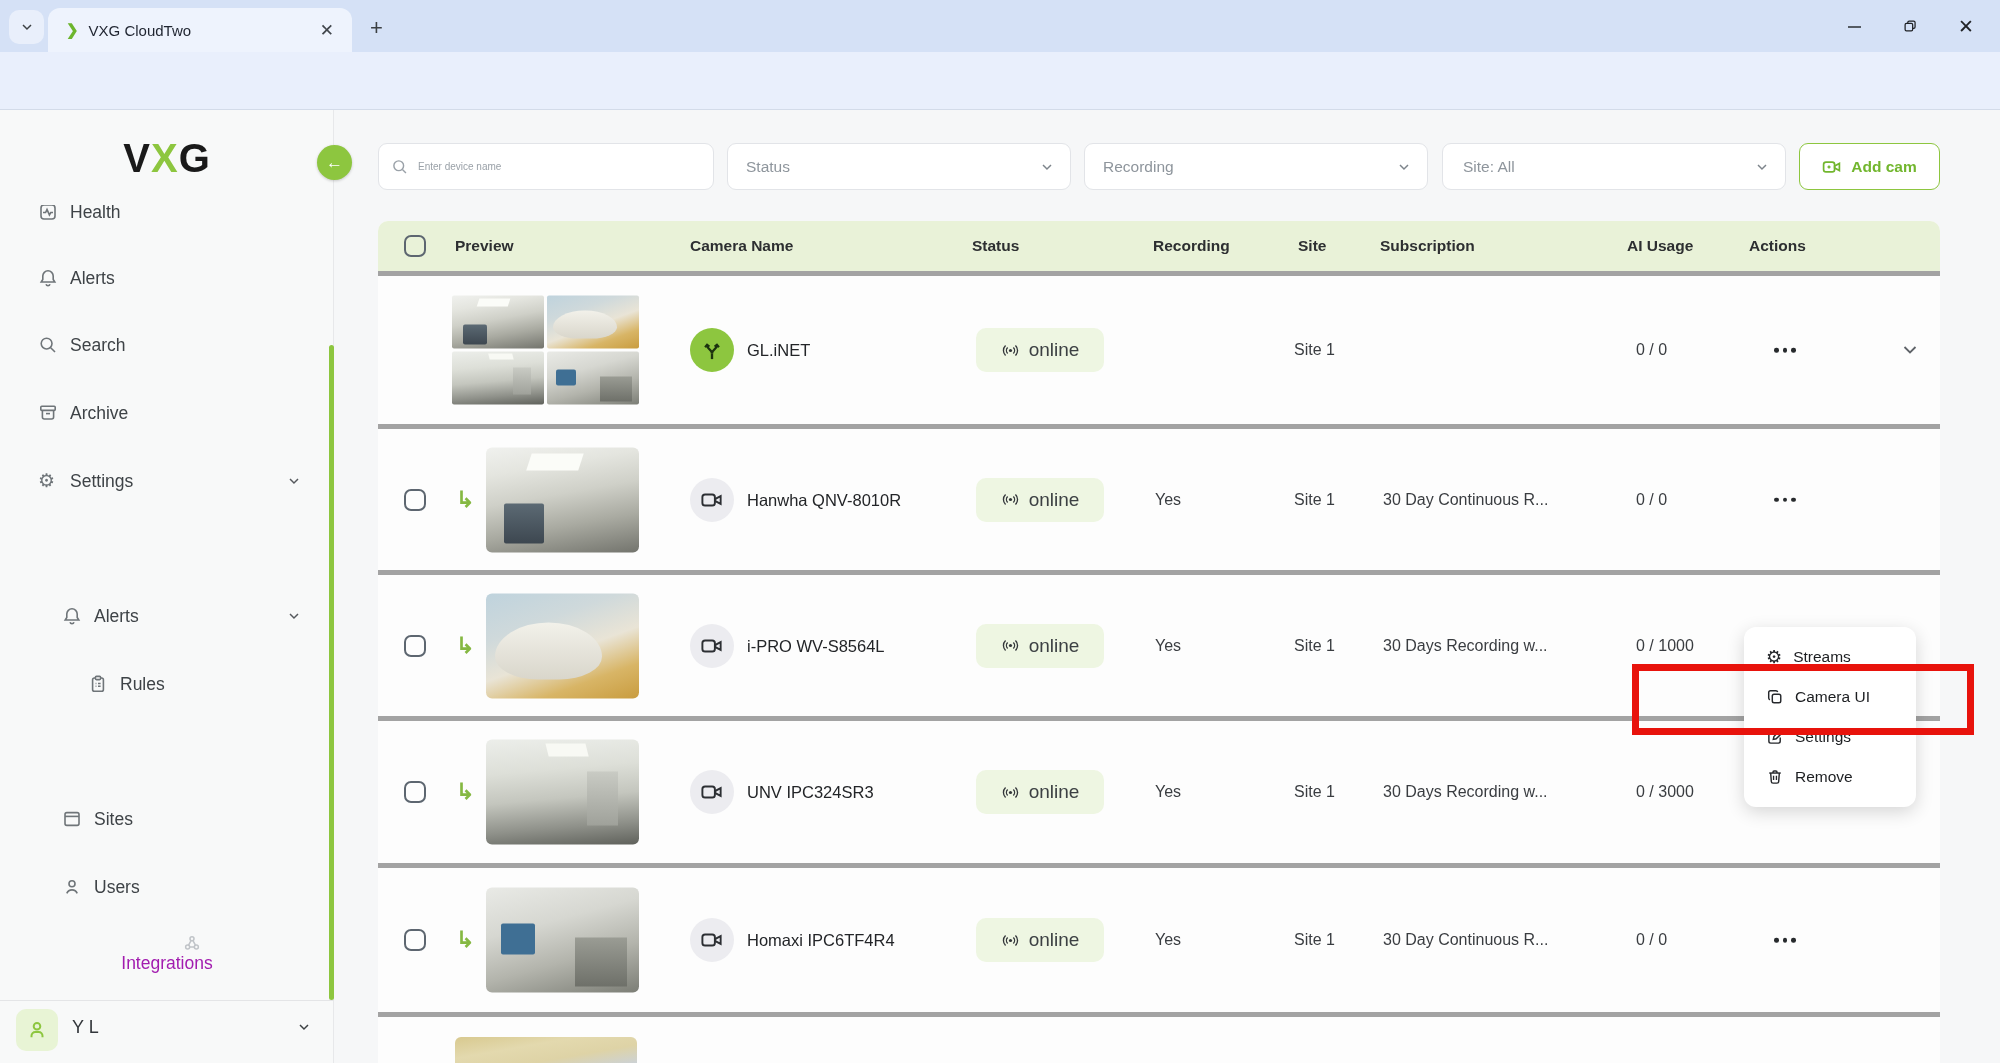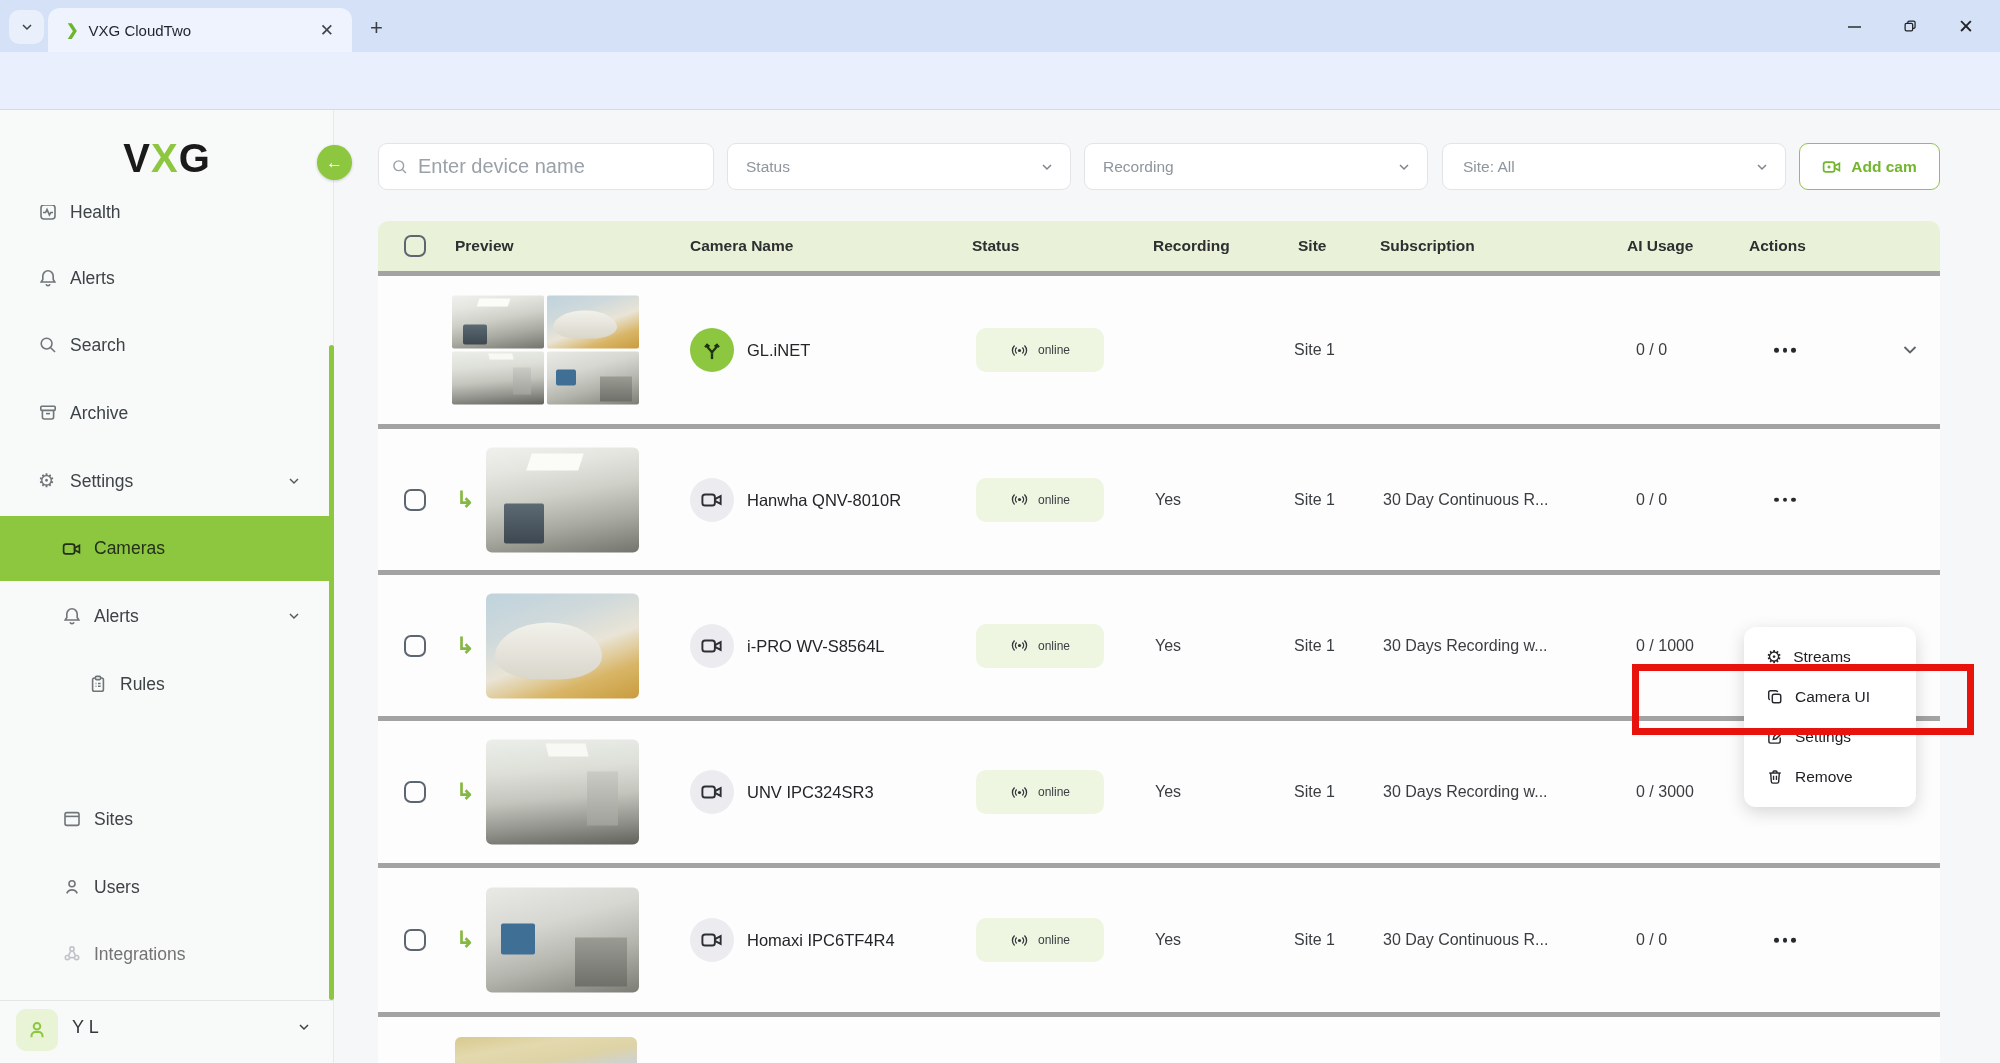--- a/index.html
+++ b/index.html
@@ -31,35 +31,35 @@
   .sidebar { position:absolute; left:0; top:110px; width:334px; height:953px; background:#f8f9f9; border-right:1px solid #e7e8ea; }
   .logo { position:absolute; left:0; top:26px; width:334px; text-align:center; font-size:40px; font-weight:bold; letter-spacing:1px; color:#1a1a1a; }
   .logo .gx { color:#8dc63f; }
   .side-nav { position:absolute; left:0; top:95px; width:334px; height:795px; overflow:hidden; }
   .nav-item { position:absolute; left:0; width:334px; height:40px; display:flex; align-items:center; font-size:17.5px; color:#3e4347; }
   .nav-item .nic { width:20px; margin-left:38px; margin-right:12px; }
   .nav-item.lvl2 .nic { margin-left:62px; }
   .nav-item.lvl3 .nic { margin-left:88px; }
   .nav-item .chev { position:absolute; right:32px; }
   .nav-item.active { height:65px; background:#8dc63f; color:#23301a; }
-  .nav-item.disabled { color:#737373; }
+  .nav-item.disabled { color:#a21caf;flex-direction:column; }
   .thumb-bar { position:absolute; left:329px; top:235px; width:5px; height:655px; border-radius:3px; background:#8dc63f; }
   .side-foot-divider { position:absolute; left:0; top:890px; width:334px; height:1px; background:#e4e5e7; }
   .user-row { position:absolute; left:0; top:897px; width:334px; height:56px; }
   .user-badge { position:absolute; left:16px; top:2px; width:42px; height:42px; border-radius:10px; background:#e8f4d5; display:flex; align-items:center; justify-content:center; }
   .user-name { position:absolute; left:72px; top:10px; font-size:18px; color:#33373b; }
   .user-chev { position:absolute; left:296px; top:12px; }
   .collapse-btn { position:absolute; left:317px; top:145px; width:35px; height:35px; border-radius:50%; background:#8dc63f; color:#fff; font-size:17px; display:flex; align-items:center; justify-content:center; z-index:20; box-shadow:0 1px 3px rgba(0,0,0,.2); }
 
   
   .main { position:absolute; left:334px; top:110px; width:1666px; height:953px; background:#f6f7f8; }
   .ctrl { position:absolute; top:33px; height:47px; background:#fff; border:1px solid #e2e4e8; border-radius:9px; display:flex; align-items:center; font-size:15.5px; color:#8e959c; }
   .ctrl .dd-chev { position:absolute; right:15px; }
   .search-box { left:44px; width:336px; padding:0 12px; }
-  .search-box input { border:0; outline:0; background:transparent; font-size:20px; color:#44484c; margin-left:9px; width:260px; font-family:inherit; }
+  .search-box input { border:0; outline:0; background:transparent; font-size:10px; color:#44484c; margin-left:9px; width:260px; font-family:inherit; }
   .search-box input::placeholder { color:#9aa1a8; }
   .dd-status { left:393px; width:344px; padding:0 18px; }
   .dd-recording { left:750px; width:344px; padding:0 18px; }
   .dd-site { left:1108px; width:344px; padding:0 20px; }
   .addcam { position:absolute; left:1465px; top:33px; width:141px; height:47px; background:#fff; border:1.5px solid #8dc63f; border-radius:9px; display:flex; align-items:center; justify-content:center; gap:9px; color:#72b62e; font-size:15.5px; font-weight:bold; }
 
   .table-card { position:absolute; left:44px; top:111px; width:1562px; height:842px; background:#fdfdfd; border-radius:10px 10px 0 0; }
   .thead { position:absolute; left:0; top:0; width:1562px; height:50px; background:#e9f2d8; border-radius:10px 10px 0 0; font-size:15.5px; font-weight:bold; color:#2d2f31; }
   .thead span, .thead .hcheck { position:absolute; top:50%; transform:translateY(-50%); }
   .checkbox { width:22px; height:22px; border:2px solid #5d6670; border-radius:7px; background:transparent; }
@@ -67,21 +67,21 @@
   .row:first-of-type { border-top:0; }
   .cell { position:absolute; top:50%; transform:translateY(-50%); font-size:16px; color:#3a3d41; }
   .c-check { left:26px; }
   .c-arrow { left:78px; color:#85b842; font-size:22px; font-weight:bold; }
   .c-img { left:108px; width:153px; height:105px; border-radius:6px; overflow:hidden; }
   .c-grid { left:74px; width:187px; height:109px; display:grid; grid-template-columns:1fr 1fr; grid-template-rows:1fr 1fr; gap:3px; }
   .c-grid div { border-radius:2px; }
   .c-camicon { left:312px; width:44px; height:44px; border-radius:50%; background:#ececf0; display:flex; align-items:center; justify-content:center; }
   .c-camicon.gw { background:#8dc63f; }
   .c-name { left:369px; font-size:16.5px; color:#232528; }
-  .c-pill { left:598px; width:128px; height:44px; border-radius:10px; background:#eef6e2; display:flex; align-items:center; justify-content:center; gap:9px; color:#3c4043; font-size:12px; }
+  .c-pill { left:598px; width:128px; height:44px; border-radius:10px; background:#eef6e2; display:flex; align-items:center; justify-content:center; gap:9px; color:#3c4043; font-size:19px; }
   .c-rec { left:777px; }
   .c-site { left:916px; width:50px; line-height:1.55; }
   .c-sub { left:1005px; width:215px; white-space:nowrap; }
   .c-ai { left:1258px; }
   .c-dots { left:1394px; width:26px; display:flex; gap:4px; justify-content:center; }
   .c-dots i { width:4.5px; height:4.5px; border-radius:50%; background:#272a2d; }
   .c-chev { left:1522px; }
 
   
   .scene-a { background:linear-gradient(170deg,#f0f1ee 0%,#e4e5df 22%,#cfd0c8 45%,#a9aaa1 70%,#73746d 100%); position:relative; }
@@ -196,27 +196,20 @@
     </div>
 
     <div class="nav-item" style="top:256px;">
       <span class="nic" style="font-size:19px; color:#6f7579; line-height:20px;">⚙</span>
       <span>Settings</span>
       <svg class="chev chev-ic" viewBox="0 0 20 20">
           <path d="M5 7.5l5 5 5-5" fill="none" stroke="#55595d" stroke-width="1.8"></path>
         </svg>
     </div>
 
-    <div class="nav-item lvl2 active" style="top:311px;">
-      <svg class="nic" viewBox="0 0 20 20">
-          <rect x="1.6" y="5.2" width="11" height="9.6" rx="2.4" fill="none" stroke="#233018" stroke-width="1.7"></rect>
-          <path d="M12.6 9l4.8-2.6v7.2L12.6 11z" fill="none" stroke="#233018" stroke-width="1.7"></path>
-        </svg>
-      <span>Cameras</span>
-    </div>
 
     <div class="nav-item lvl2" style="top:391px;">
       <svg class="nic" viewBox="0 0 20 20">
           <path d="M10 2.8a5.2 5.2 0 0 0-5.2 5.2v3.4L3.2 14h13.6l-1.6-2.6V8A5.2 5.2 0 0 0 10 2.8z" fill="none" stroke="#6f7579" stroke-width="1.6"></path>
           <path d="M8 16.2a2.1 2.1 0 0 0 4 0" fill="none" stroke="#6f7579" stroke-width="1.6"></path>
         </svg>
       <span>Alerts</span>
       <svg class="chev chev-ic" viewBox="0 0 20 20">
           <path d="M5 7.5l5 5 5-5" fill="none" stroke="#55595d" stroke-width="1.8"></path>
         </svg>

